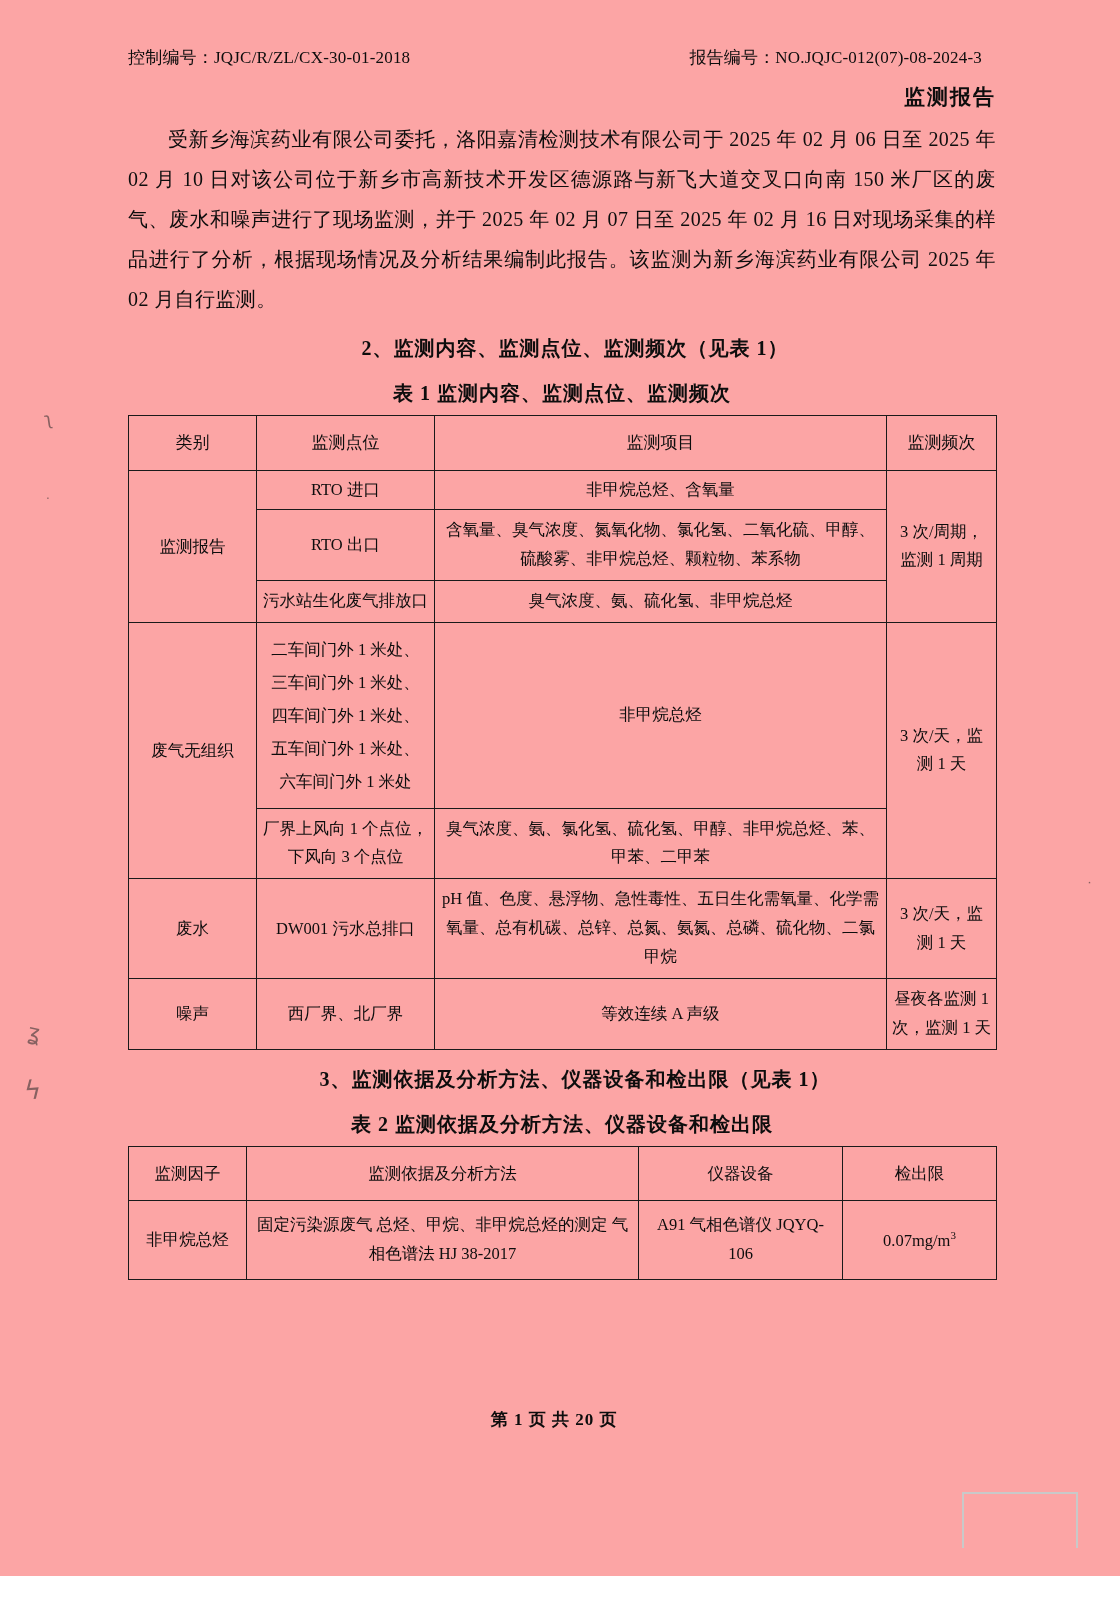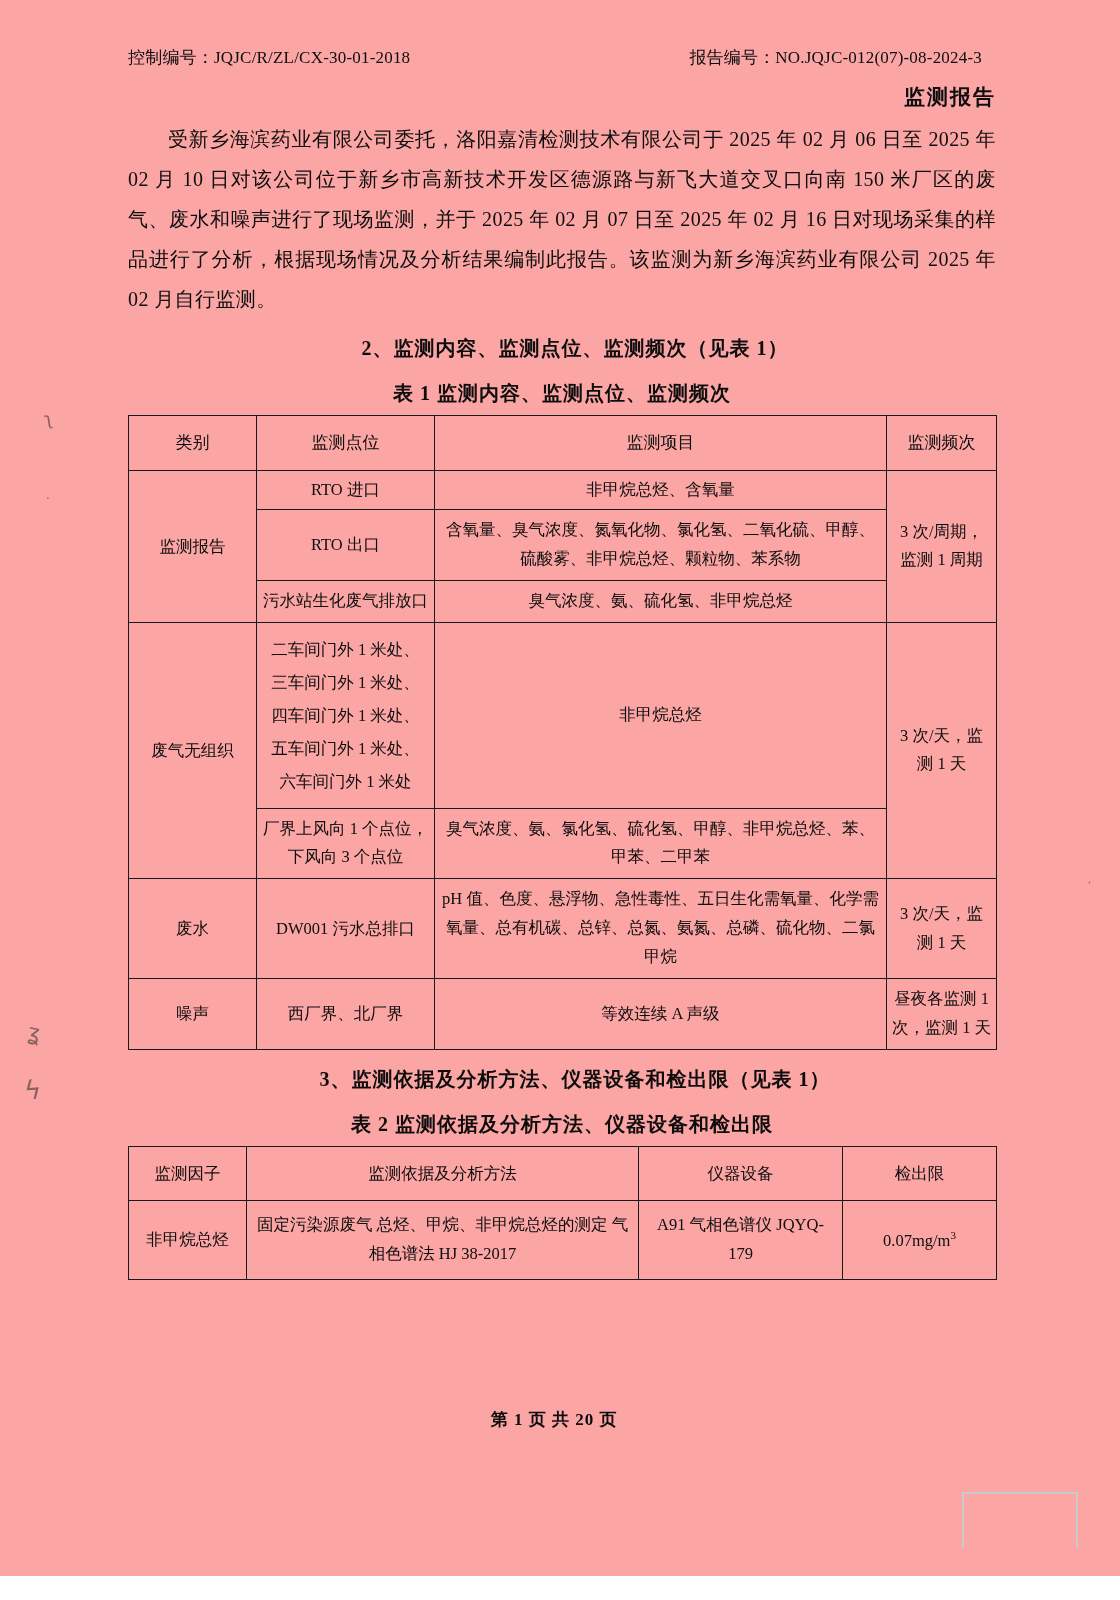--- a/index.html
+++ b/index.html
@@ -196,21 +196,21 @@
           <td style="padding:14px 6px;">监测因子</td>
           <td style="padding:14px 6px;">监测依据及分析方法</td>
           <td style="padding:14px 6px;">仪器设备</td>
           <td style="padding:14px 6px;">检出限</td>
         </tr>
       </thead>
       <tbody>
         <tr>
           <td>非甲烷总烃</td>
           <td class="multi" style="padding:10px 8px;">固定污染源废气 总烃、甲烷、非甲烷总烃的测定 气相色谱法 HJ 38-2017</td>
-          <td class="multi">A91 气相色谱仪 JQYQ-179</td>
+          <td class="multi">A91 气相色谱仪 JQYQ-106</td>
           <td><span>0.07mg/m</span><span class="sup">3</span></td>
         </tr>
       </tbody>
     </table>
 
   </div>
 
   <div class="footer">第 1 页 共 20 页</div>
 
   <div class="smudge" style="left:44px; top:408px; transform:rotate(-8deg);">ʅ</div>

